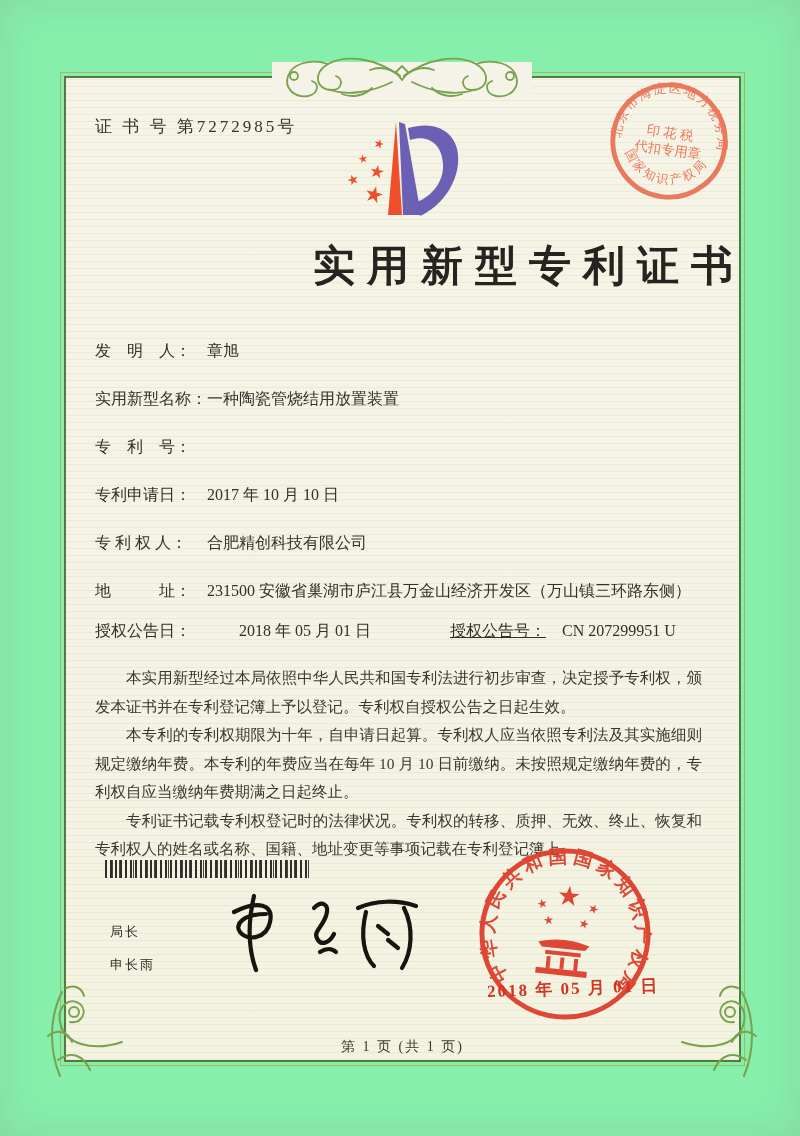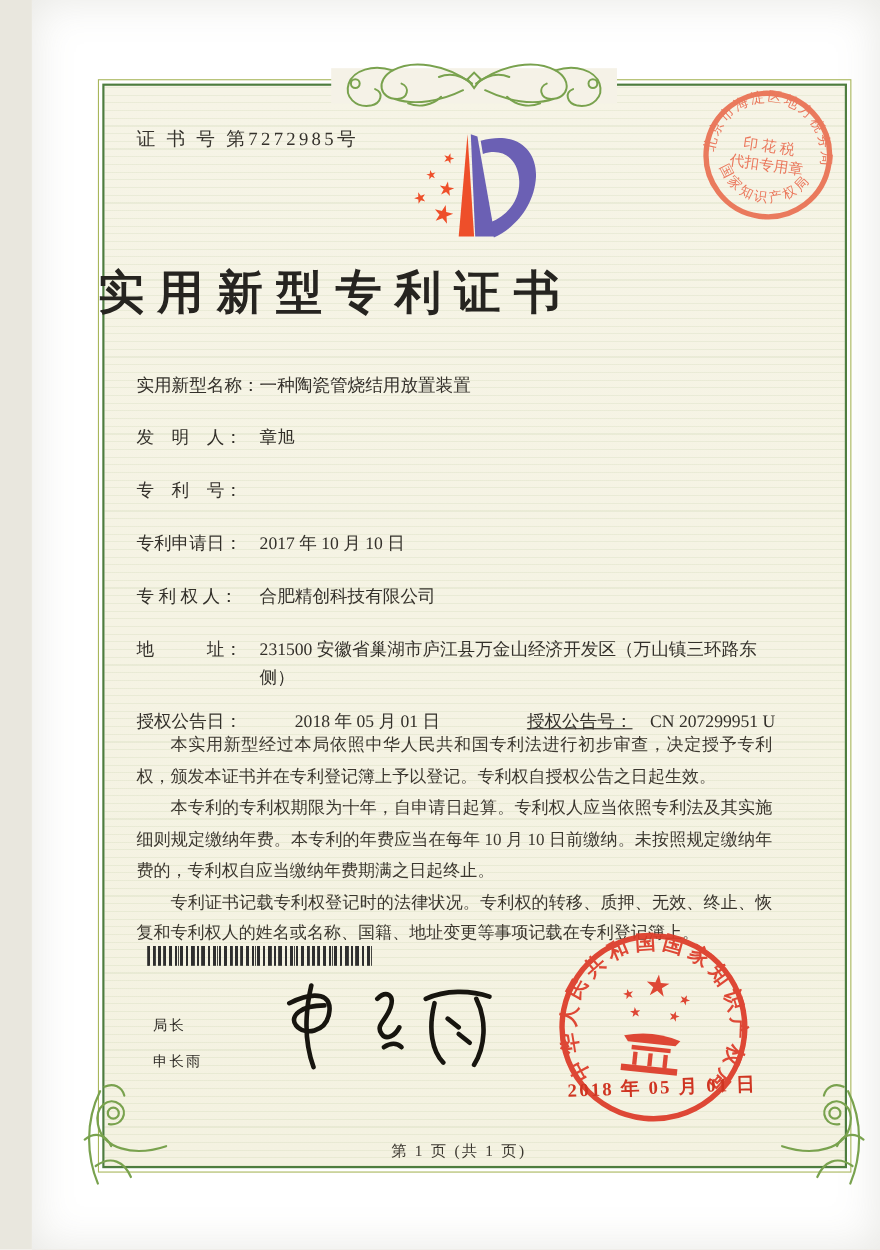--- a/index.html
+++ b/index.html
@@ -5,23 +5,22 @@
   * { margin:0; padding:0; box-sizing:border-box; }
   html,body { width:800px; height:1136px; }
   body {
     font-family: "Liberation Serif", "DejaVu Serif", serif;
     background:#e9e7de;
     position:relative;
     overflow:hidden;
   }
   .paper {
     position:absolute; inset:0;
-    background:#ffffff;
+    background:#86efac;
     box-shadow: inset 0 0 40px rgba(120,120,100,0.18);
-    margin-left: 29px;
   }
   
   .frame-outer {
     position:absolute; left:60px; top:72px; width:685px; height:994px;
     border:1px solid #a9b65b;
   }
   .frame-inner {
     position:absolute; left:3px; top:3px; right:3px; bottom:3px;
     border:2px solid #4e7d3f;
     background:
@@ -34,21 +33,21 @@
     position:absolute; left:95px; top:115px;
     font-size:17px; letter-spacing:3px; color:#35322c;
   }
   .logo { position:absolute; left:330px; top:116px; width:160px; height:122px; }
   .tax-stamp {
     position:absolute; left:608px; top:80px; width:122px; height:122px;
     transform:rotate(8deg); opacity:0.88;
   }
   .title {
     position:absolute; left:60px; right:55px; top:238px;
-    text-align:left; font-size:42px; font-weight:700;
+    text-align:right; font-size:42px; font-weight:700;
     letter-spacing:12px; color:#262420;
   }
   .fields { position:absolute; left:95px; top:338px; right:95px; font-size:16px; color:#33302a; }
   .frow { display:flex; align-items:flex-start; line-height:26px; margin-bottom:22px; }
   .frow .label { width:112px; flex:0 0 112px; white-space:pre; }
   .frow .value { flex:1; }
   .frow.addr { margin-bottom:14px; }
   .frow.auth { justify-content:flex-start; }
   .pair1 { display:flex; width:355px; flex:0 0 355px;gap:32px; }
   .pair1 .value { width:230px; }
@@ -169,26 +168,26 @@
       <text x="50" y="61" font-size="11" fill="#e9674a" text-anchor="middle">代扣专用章</text>
       <text font-size="10" fill="#e9674a" letter-spacing="2">
         <textPath href="#tax-bot" startOffset="50%" text-anchor="middle">国家知识产权局</textPath>
       </text>
     </svg>
 
     <h1 class="title">实用新型专利证书</h1>
 
     <div class="fields">
       <div class="frow">
+        <span class="label">发　明　人：</span>
+        <span class="value">章旭</span>
+      </div>
+      <div class="frow">
         <span class="label">实用新型名称：</span>
         <span class="value">一种陶瓷管烧结用放置装置</span>
-      </div>
-      <div class="frow">
-        <span class="label">发　明　人：</span>
-        <span class="value">章旭</span>
       </div>
       <div class="frow">
         <span class="label">专　利　号：</span>
       </div>
       <div class="frow">
         <span class="label">专利申请日：</span>
         <span class="value">2017 年 10 月 10 日</span>
       </div>
       <div class="frow">
         <span class="label">专 利 权 人：</span>

